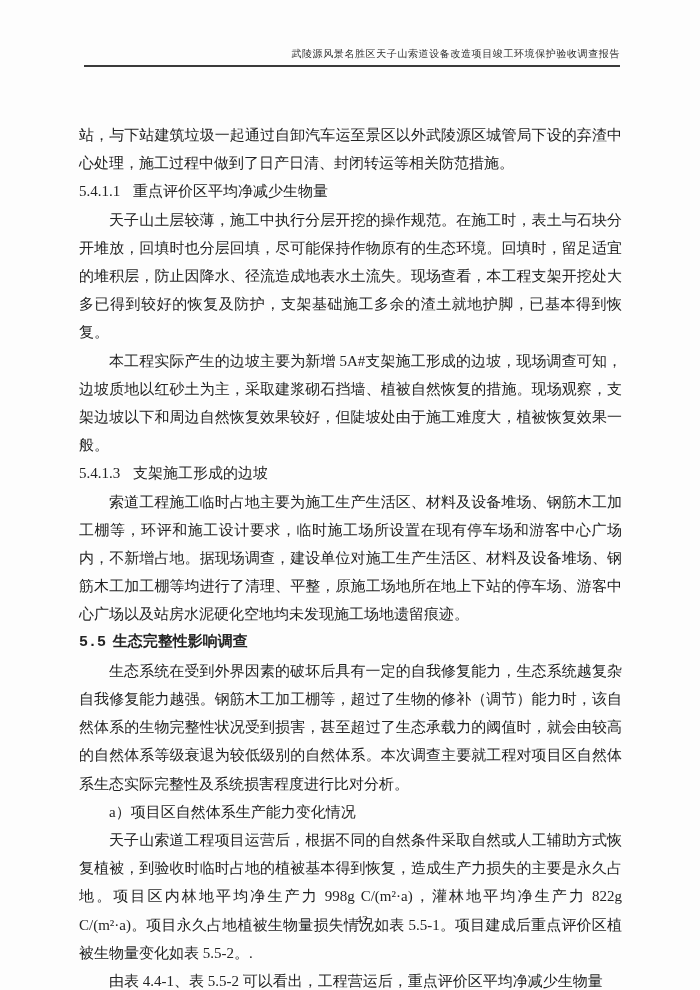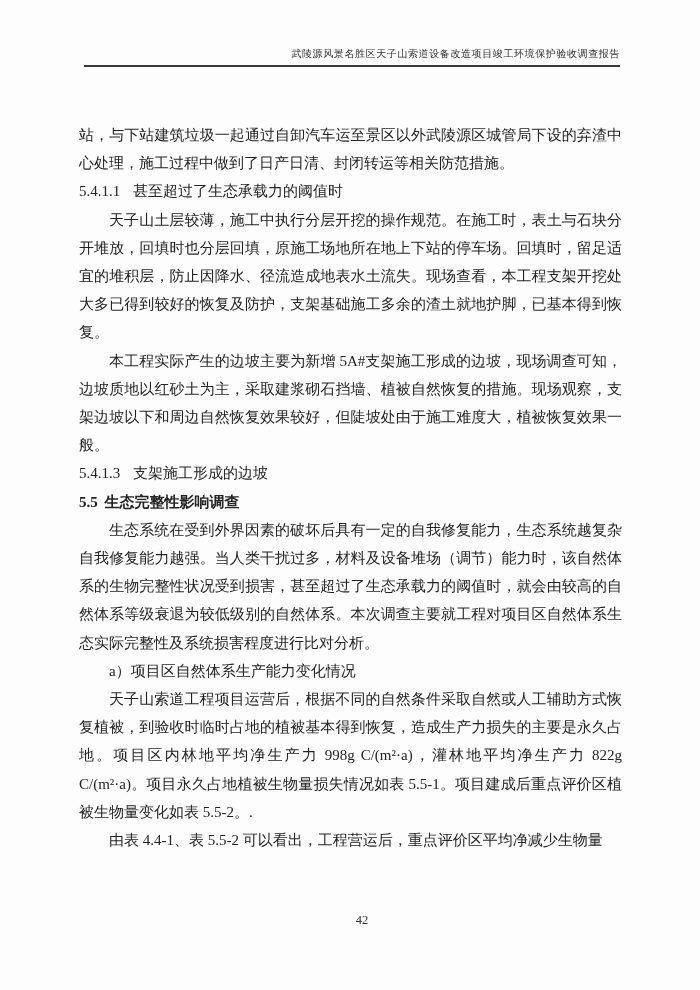--- a/index.html
+++ b/index.html
@@ -48,21 +48,21 @@
     margin: 0;
     font-size: 15px;
     font-weight: normal;
     text-align: left;
   }
   .sec3 .h-num { margin-right: 0.85em; }
   .sec2 {
     margin: 0;
     font-size: 15px;
     font-weight: bold;
-    font-family: Liberation Serif, serif;
+    font-family: Liberation Mono, monospace;
     text-align: left;
   }
   .sec2 .h-num { margin-right: 0.45em; }
   .sub-item { margin: 0; text-indent: 2em; }
   .page-footer {
     position: absolute;
     top: 913px;
     left: 0;
     width: 100%;
     text-align: center;
@@ -78,38 +78,39 @@
 
   <div class="running-header">武陵源风景名胜区天子山索道设备改造项目竣工环境保护验收调查报告</div>
 
   <div class="header-rule"></div>
 
   <main class="content">
 
     <p class="para no-indent">站，与下站建筑垃圾一起通过自卸汽车运至景区以外武陵源区城管局下设的弃渣中心处理，施工过程中做到了日产日清、封闭转运等相关防范措施。</p>
 
     <h3 class="sec3">
-      <span class="h-num">5.4.1.1</span><span class="h-title">甚至超过了生态承载力的阈值时</span>
+      <span class="h-num">5.4.1.1</span><span class="h-title">重点评价区平均净减少生物量</span>
     </h3>
 
-    <p class="para">天子山土层较薄，施工中执行分层开挖的操作规范。在施工时，表土与石块分开堆放，回填时也分层回填，原施工场地所在地上下站的停车场。回填时，留足适宜的堆积层，防止因降水、径流造成地表水土流失。现场查看，本工程支架开挖处大多已得到较好的恢复及防护，支架基础施工多余的渣土就地护脚，已基本得到恢复。</p>
+    <p class="para">天子山土层较薄，施工中执行分层开挖的操作规范。在施工时，表土与石块分开堆放，回填时也分层回填，尽可能保持作物原有的生态环境。回填时，留足适宜的堆积层，防止因降水、径流造成地表水土流失。现场查看，本工程支架开挖处大多已得到较好的恢复及防护，支架基础施工多余的渣土就地护脚，已基本得到恢复。</p>
 
 
     <p class="para">本工程实际产生的边坡主要为新增 5A#支架施工形成的边坡，现场调查可知，边坡质地以红砂土为主，采取建浆砌石挡墙、植被自然恢复的措施。现场观察，支架边坡以下和周边自然恢复效果较好，但陡坡处由于施工难度大，植被恢复效果一般。</p>
 
     <h3 class="sec3">
       <span class="h-num">5.4.1.3</span><span class="h-title">支架施工形成的边坡</span>
     </h3>
 
+    <p class="para">索道工程施工临时占地主要为施工生产生活区、材料及设备堆场、钢筋木工加工棚等，环评和施工设计要求，临时施工场所设置在现有停车场和游客中心广场内，不新增占地。据现场调查，建设单位对施工生产生活区、材料及设备堆场、钢筋木工加工棚等均进行了清理、平整，原施工场地所在地上下站的停车场、游客中心广场以及站房水泥硬化空地均未发现施工场地遗留痕迹。</p>
 
     <h2 class="sec2">
       <span class="h-num">5.5</span><span class="h-title">生态完整性影响调查</span>
     </h2>
 
-    <p class="para">生态系统在受到外界因素的破坏后具有一定的自我修复能力，生态系统越复杂自我修复能力越强。当人类干扰过多，材料及设备堆场（调节）能力时，该自然体系的生物完整性状况受到损害，甚至超过了生态承载力的阈值时，就会由较高的自然体系等级衰退为较低级别的自然体系。本次调查主要就工程对项目区自然体系生态实际完整性及系统损害程度进行比对分析。</p>
+    <p class="para">生态系统在受到外界因素的破坏后具有一定的自我修复能力，生态系统越复杂自我修复能力越强。钢筋木工加工棚等，超过了生物的修补（调节）能力时，该自然体系的生物完整性状况受到损害，甚至超过了生态承载力的阈值时，就会由较高的自然体系等级衰退为较低级别的自然体系。本次调查主要就工程对项目区自然体系生态实际完整性及系统损害程度进行比对分析。</p>
 
     <p class="sub-item">a）项目区自然体系生产能力变化情况</p>
 
     <p class="para">天子山索道工程项目运营后，根据不同的自然条件采取自然或人工辅助方式恢复植被，到验收时临时占地的植被基本得到恢复，造成生产力损失的主要是永久占地。项目区内林地平均净生产力 998g C/(m²·a)，灌林地平均净生产力 822g C/(m²·a)。项目永久占地植被生物量损失情况如表 5.5-1。项目建成后重点评价区植被生物量变化如表 5.5-2。.</p>
 
     <p class="para">由表 4.4-1、表 5.5-2 可以看出，工程营运后，重点评价区平均净减少生物量</p>
 
   </main>
 
   <div class="page-footer">

